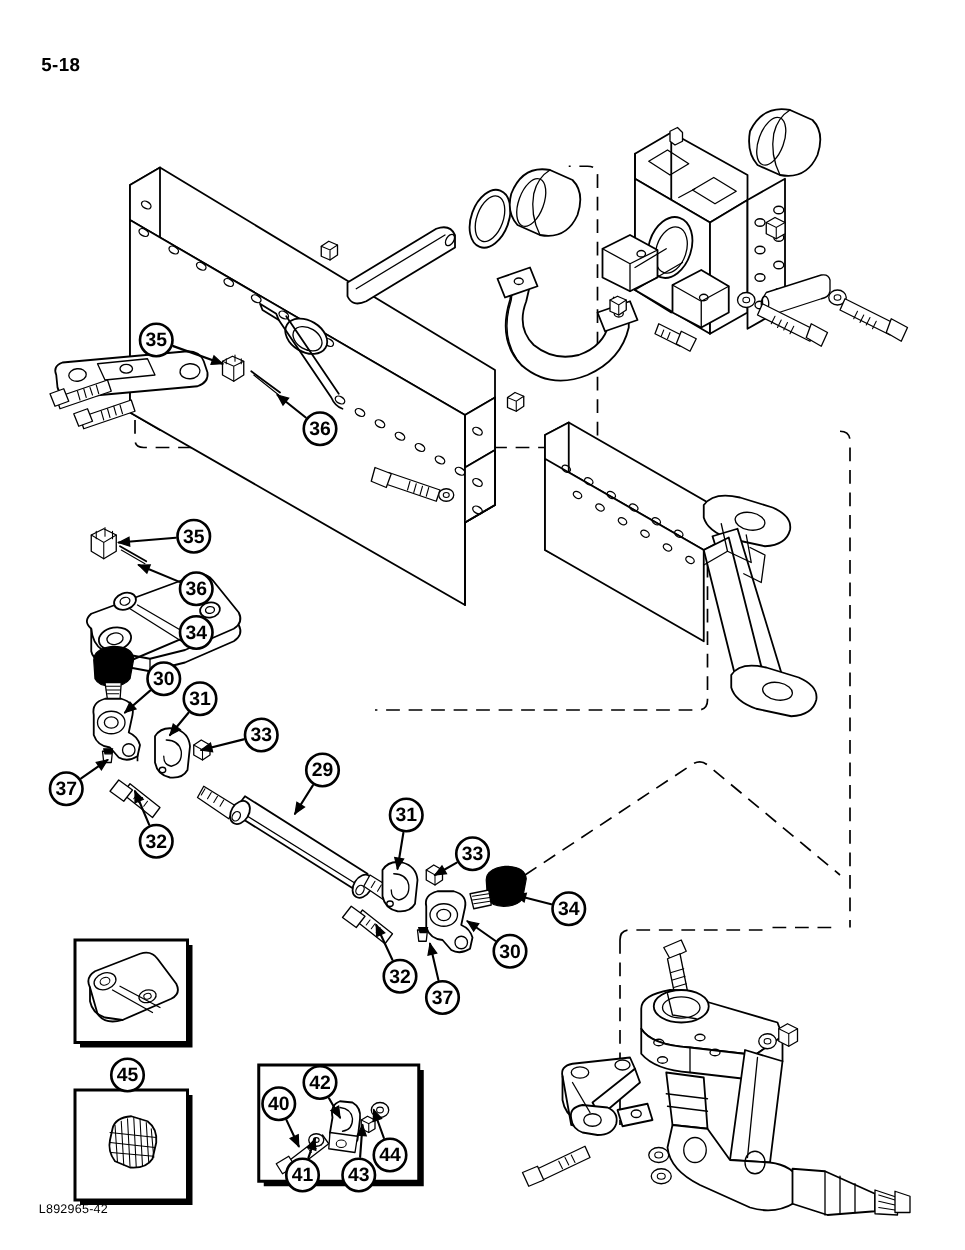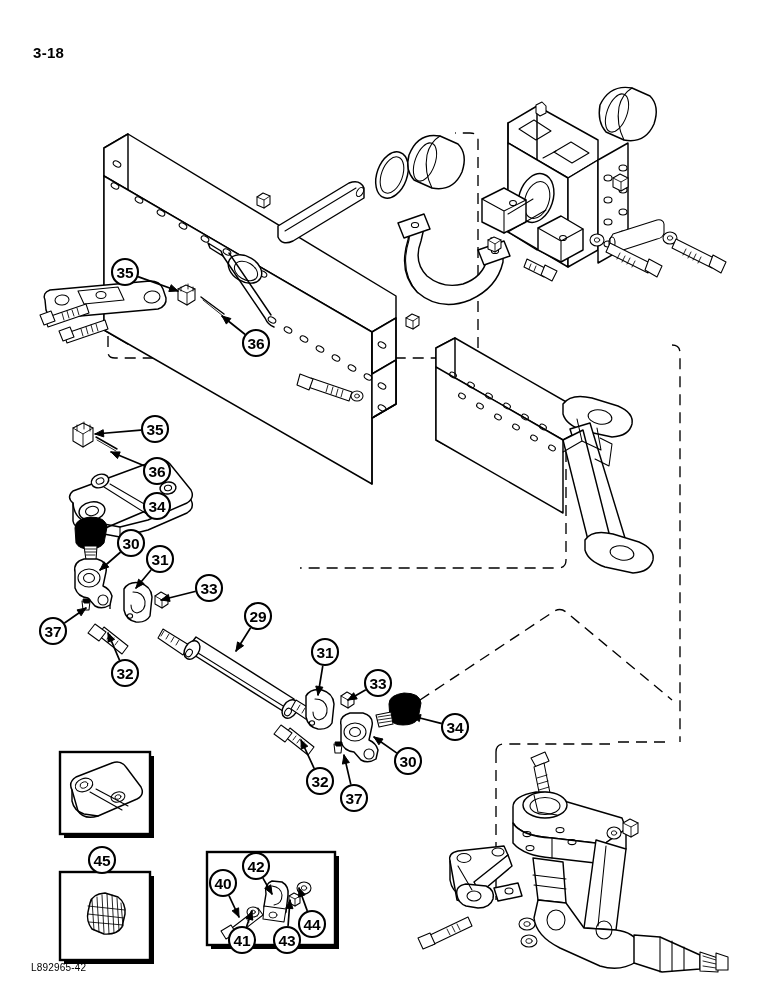--- a/index.html
+++ b/index.html
@@ -31,21 +31,21 @@
   .leader{fill:none;stroke:#000;stroke-width:1.7;stroke-linecap:round;}
   .bub-c{fill:#fff;stroke:#000;stroke-width:2.1;}
   .bub-t{font-family:"Liberation Sans",sans-serif;font-size:15.5px;font-weight:bold;
          text-anchor:middle;dominant-baseline:central;fill:#000;}
   .boxframe{fill:#fff;stroke:#000;stroke-width:2.4;}
   .boxshadow{fill:#000;}
 </style>
 </head>
 <body>
 
-<div class="page-num">3-18</div>
+<div class="page-num">5-18</div>
 <div class="form-num">L892965-42</div>
 
 <svg id="sheet" viewBox="0 0 772 1000">
 
   <g>
     <path class="dash" d="M108 336 L108 352 Q108 358 115 358 L470 358 Q478 358 478 350 L478 140 Q478 133 470 133 L455 133"></path>
     <path class="dash" d="M110 598 L110 610"></path>
     <path class="dash" d="M672 345 Q680 345 680 353 L680 742"></path>
     <path class="dash" d="M566 415 L566 560 Q566 568 558 568 L300 568"></path>
     <path class="dash" d="M420 700 L553 612 Q560 607 566 612 L672 700"></path>

